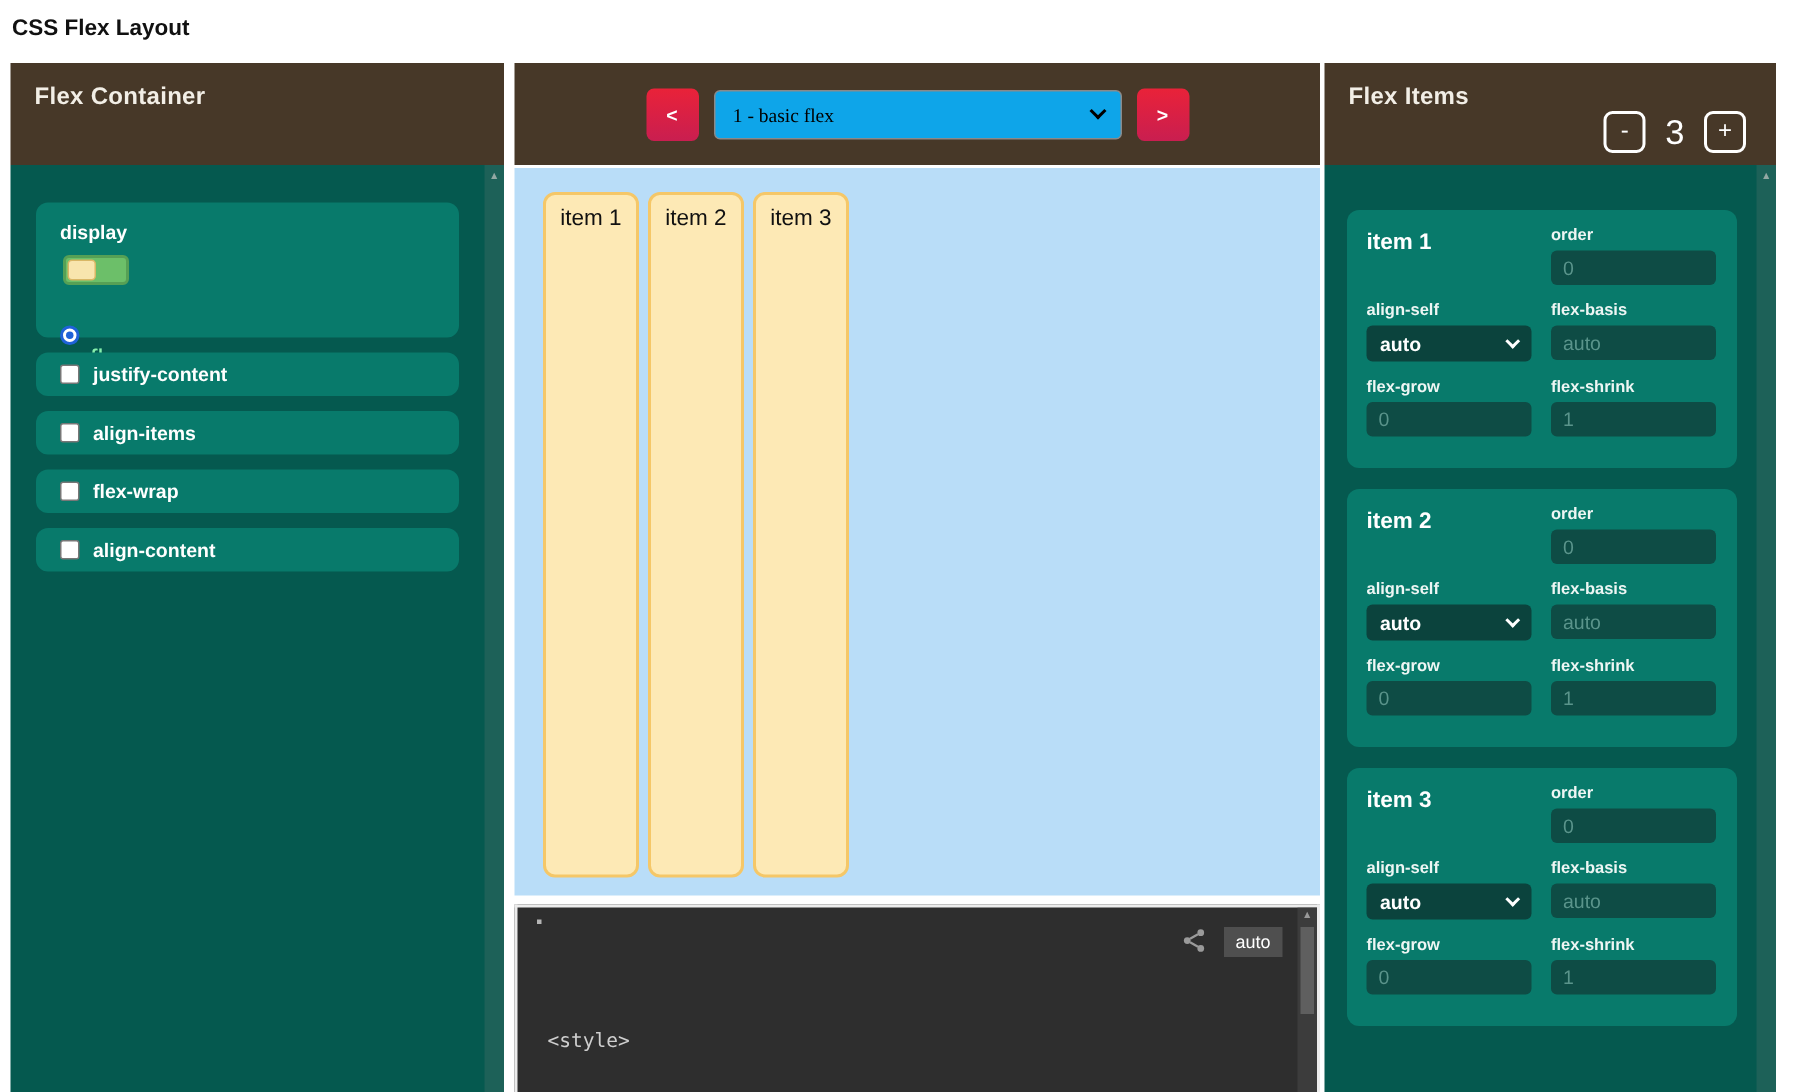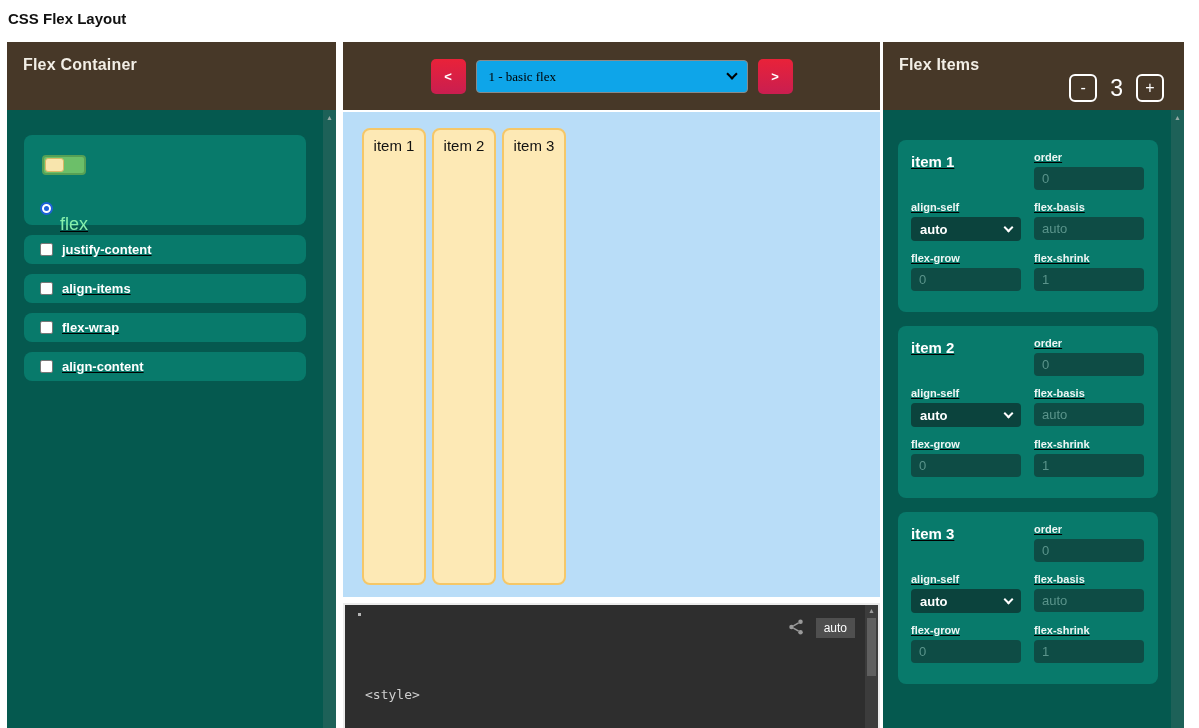--- a/index.html
+++ b/index.html
@@ -2,21 +2,21 @@
 <html><head>
 <meta charset="utf-8">
 <style>
   * { margin:0; padding:0; box-sizing:border-box; }
   html,body { width:1199px; height:728px; background:#ffffff; overflow:hidden;
               font-family:"Liberation Sans", sans-serif; }
 
   .page-title { position:absolute; left:8px; top:10px; font-size:15px; font-weight:bold; color:#111; }
 
   
-  .panel { position:absolute; top:42px;text-decoration:underline; }
+  .panel { position:absolute; top:42px; }
   .panel-header { background:#473828; color:#f2eee6; position:relative; height:68px; }
   .panel-title { position:absolute; left:16px; top:14px; font-size:16px; font-weight:bold; letter-spacing:.2px; }
   .panel-body { position:relative; background:#05594f; overflow:hidden; }
 
   
   .tealbar { position:absolute; top:0; right:0; bottom:0; width:13px; background:#1d6158; }
   .tealbar .sb-up { position:absolute; top:3px; left:0; width:13px; text-align:center;
                     font-size:7px; color:#93a8a3; line-height:10px; }
 
   
@@ -95,20 +95,21 @@
 
 <h1 class="page-title">CSS Flex Layout</h1>
 
 <div class="panel" id="left">
   <div class="panel-header" style="width:329px;">
     <div class="panel-title">Flex Container</div>
   </div>
   <div class="panel-body" style="width:329px;">
     <div class="left-cards">
       <div class="prop-card display-card">
+        <div class="prop-label">display</div>
         <div class="toggle">
           <div class="toggle-knob"></div>
         </div>
         <div class="radio-row">
           <div class="radio"></div>
           <div class="radio-label">flex</div>
         </div>
       </div>
 
       <div class="prop-card checkbox-card">

